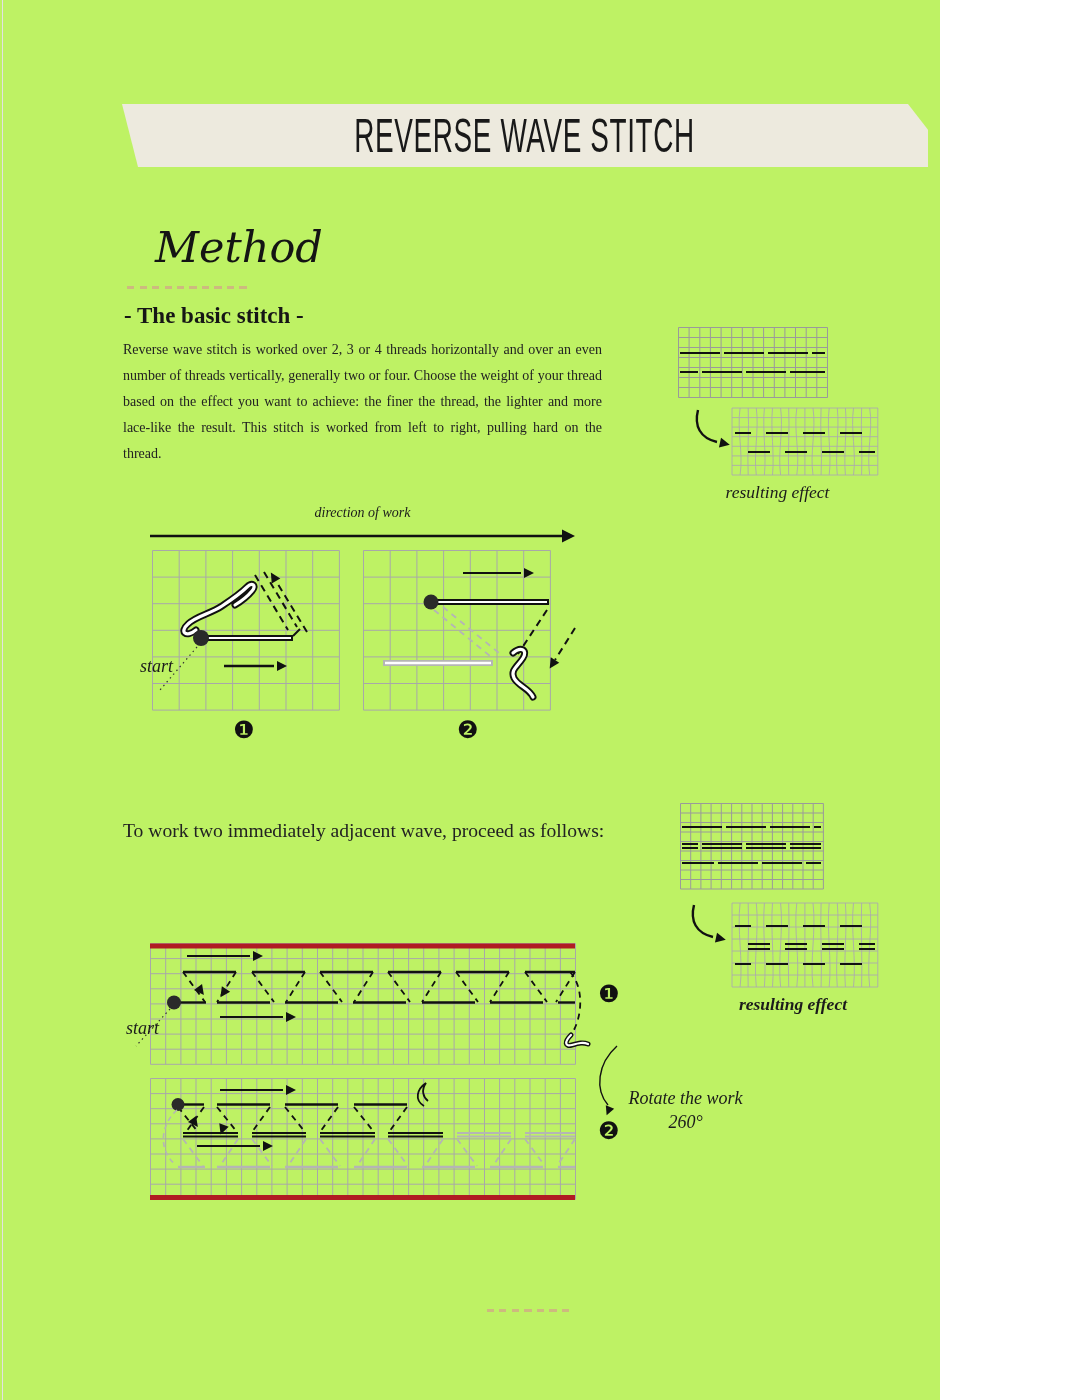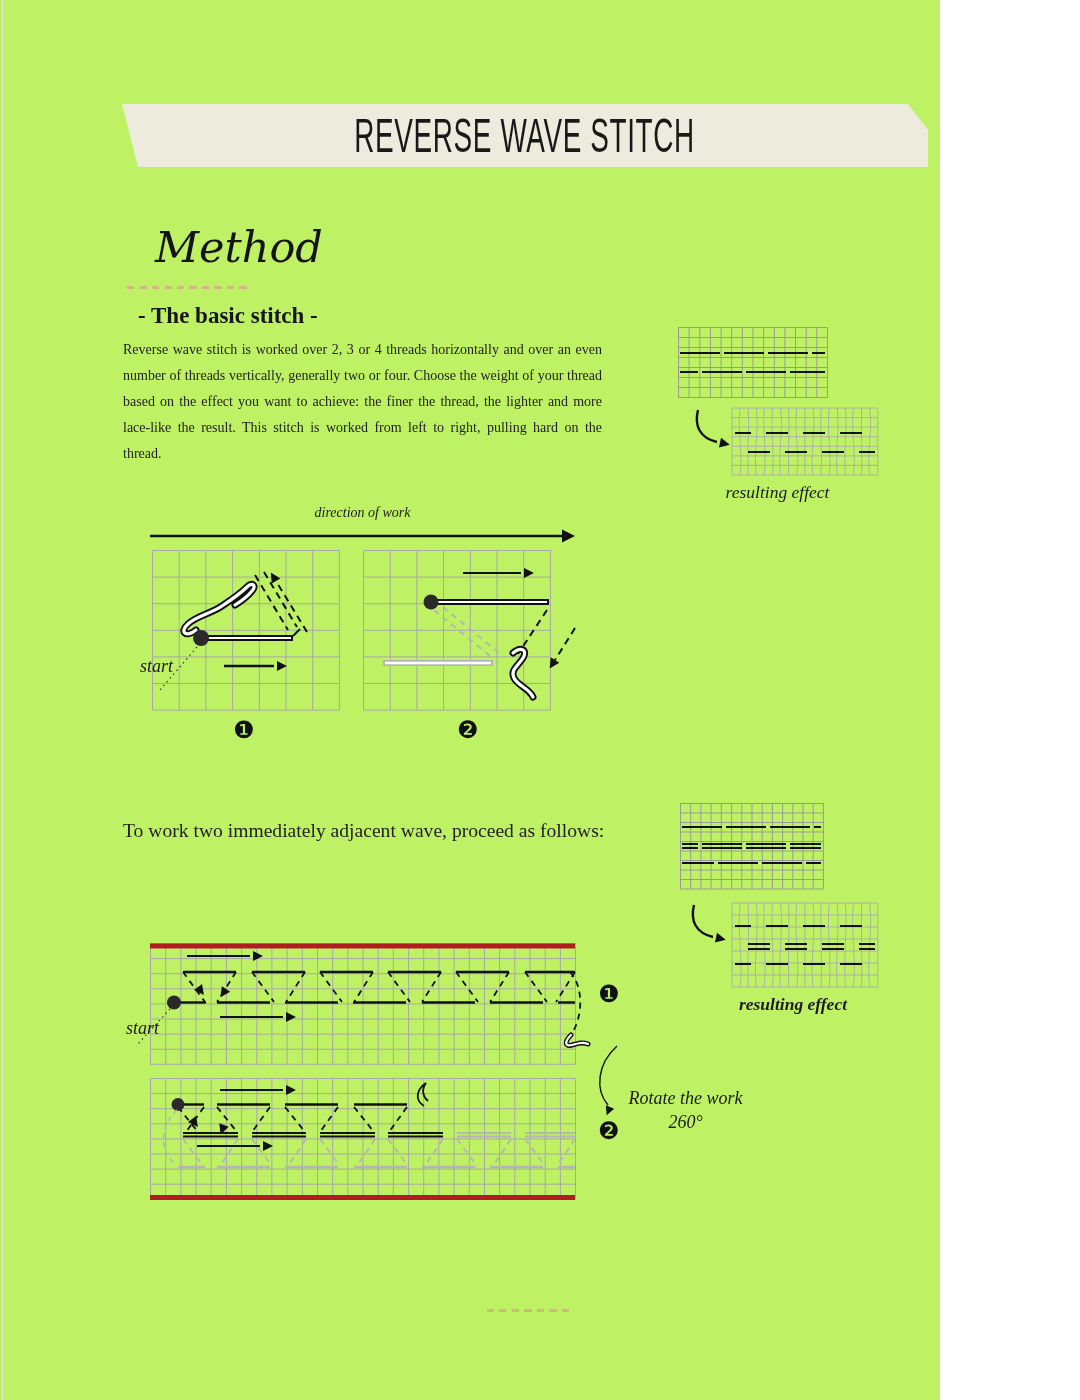--- a/index.html
+++ b/index.html
@@ -17,21 +17,21 @@
   #side-tab{left:981px;top:0;width:26px;height:55px;background:#e2dcc8;}
   #side-vtext{left:985px;top:218px;transform:rotate(-90deg);transform-origin:0 0;
           white-space:nowrap;font-family:"Liberation Sans",sans-serif;font-size:14.5px;
           letter-spacing:3.5px;color:#3c3c3c;}
 
   
   #method-heading{left:123px;top:222px;font-family:"DejaVu Serif",serif;font-style:italic;
           font-size:43px;color:#141414;margin-left:32px;}
   .tan-dash{height:3px;background:repeating-linear-gradient(90deg,#cdb97f 0 7px,transparent 7px 12.5px);}
   #method-rule{left:127px;top:286px;width:124px;}
-  #basic-heading{left:138px;top:303px;font-size:23px;font-weight:bold;color:#161616;}
+  #basic-heading{left:124px;top:303px;font-size:23px;font-weight:bold;color:#161616;}
   #basic-body{left:123px;top:337px;width:479px;font-size:14px;line-height:25.9px;
           text-align:justify;color:#222;}
   #adjacent-intro{left:123px;top:820px;width:520px;font-size:19.6px;color:#222;}
 
   
   .it{font-style:italic;text-align:right;}
   #direction-label{left:150px;top:505px;width:425px;text-align:center;font-size:14px;}
   #start-label-b{left:140px;top:656px;font-size:18px;}
   #start-label-d{left:126px;top:1018px;font-size:18px;}
   .marker{font-family:"DejaVu Sans",sans-serif;font-size:24px;color:#111;}

